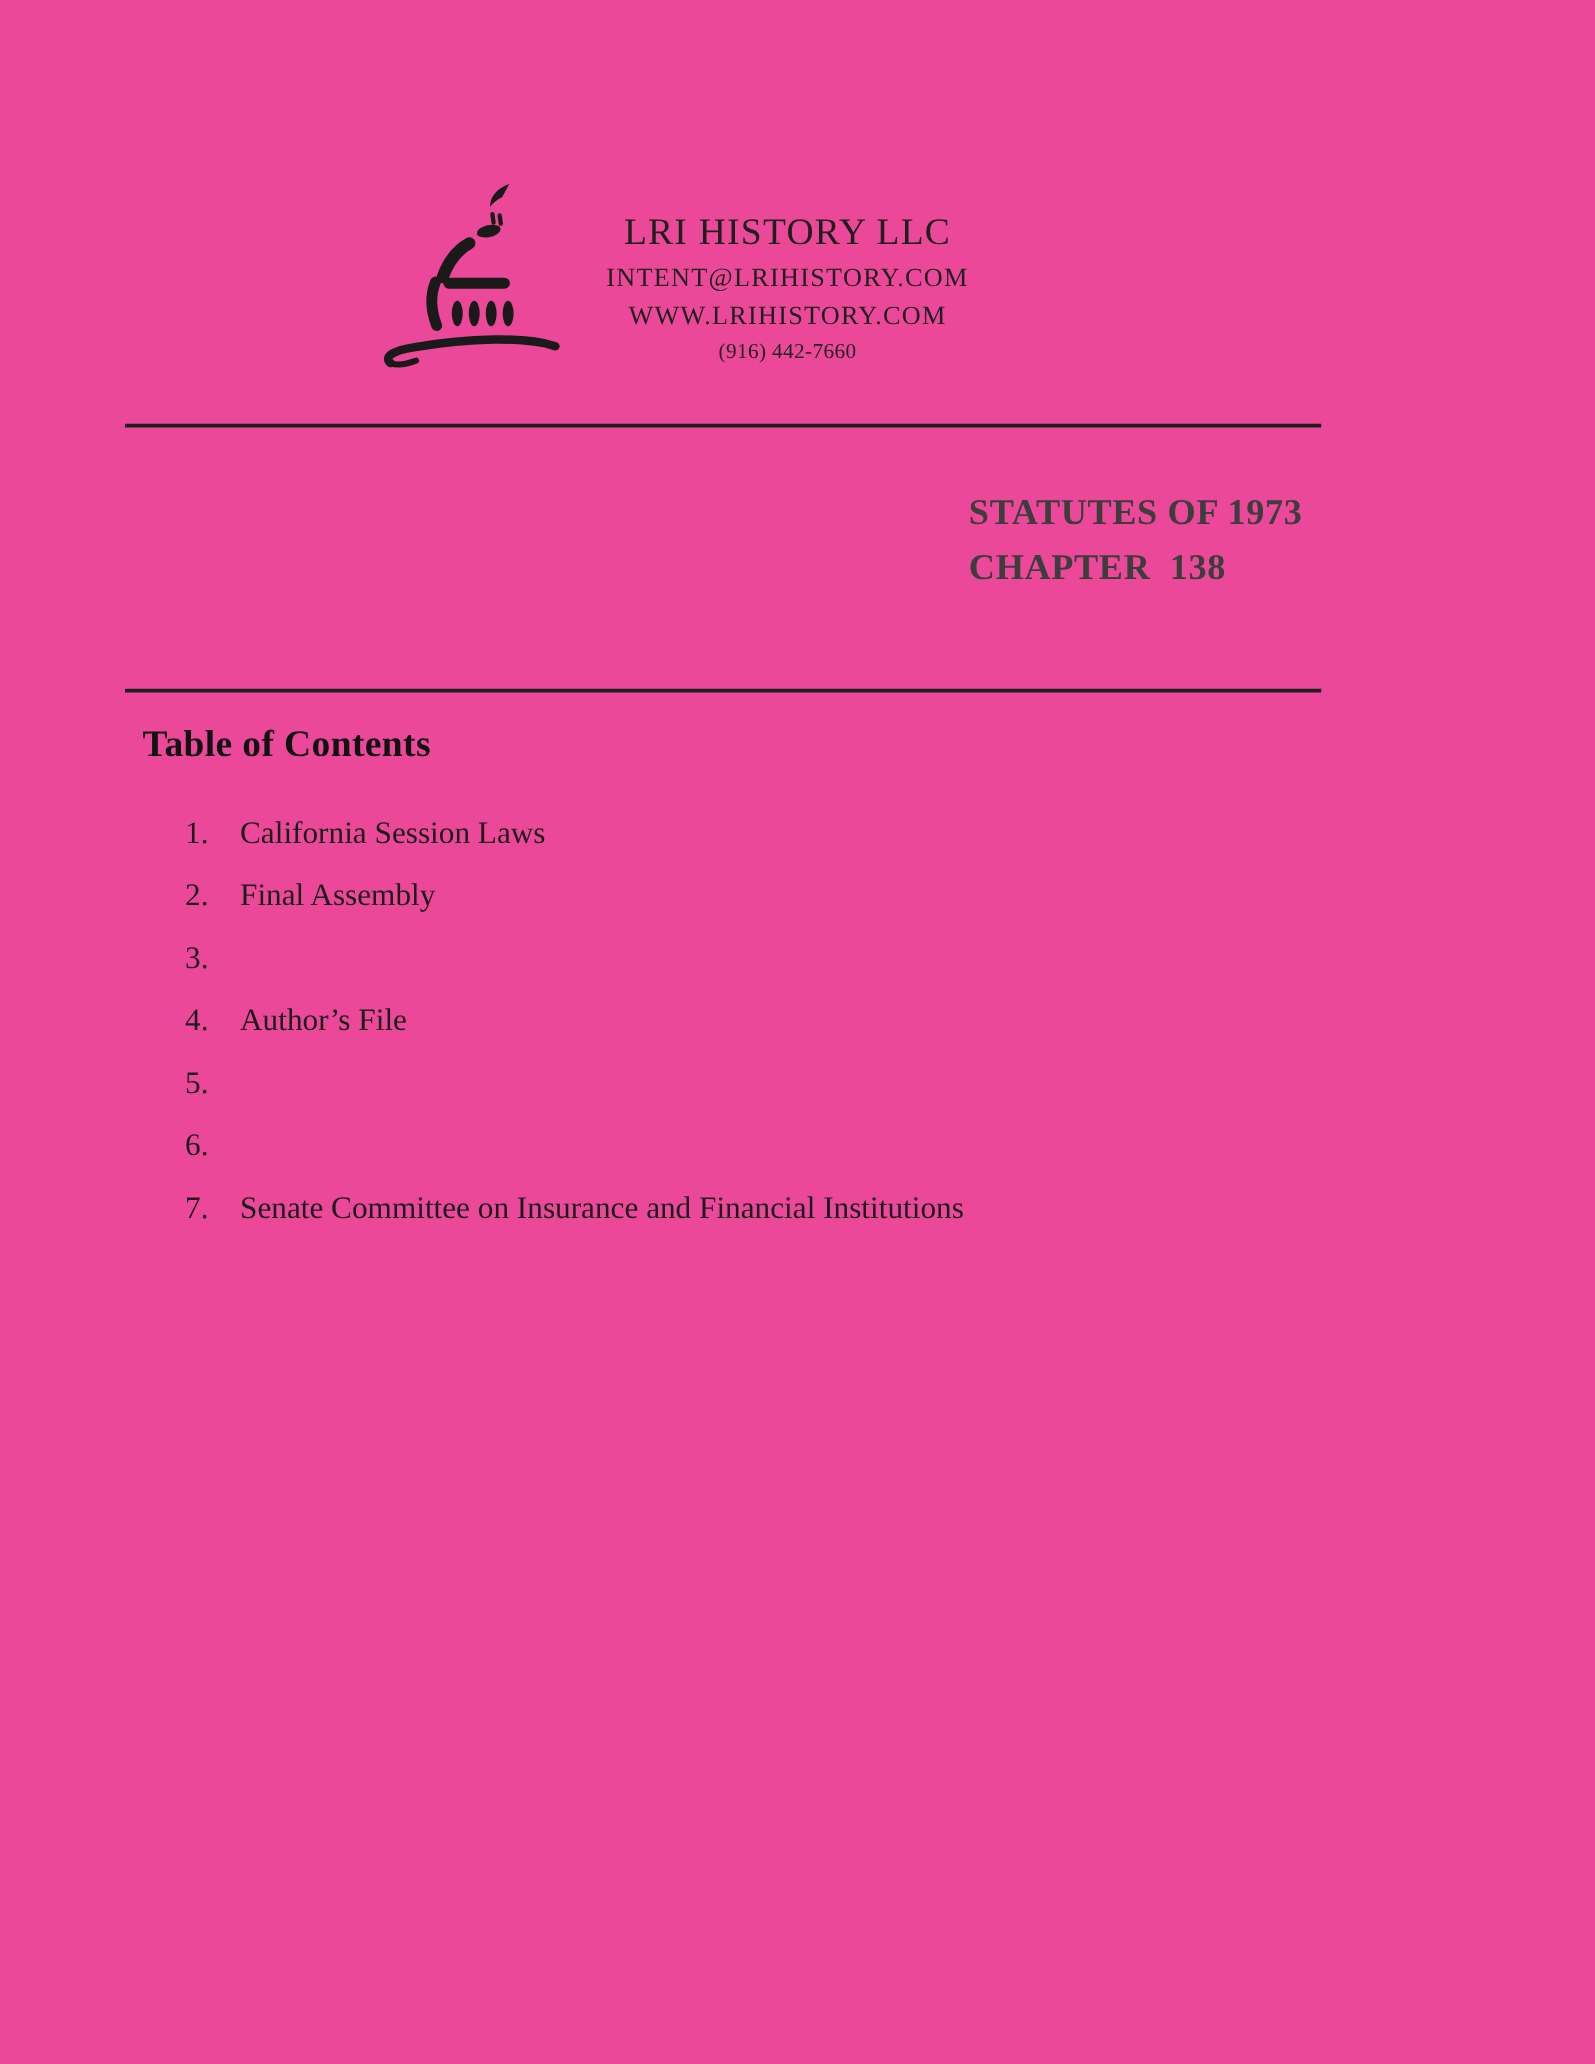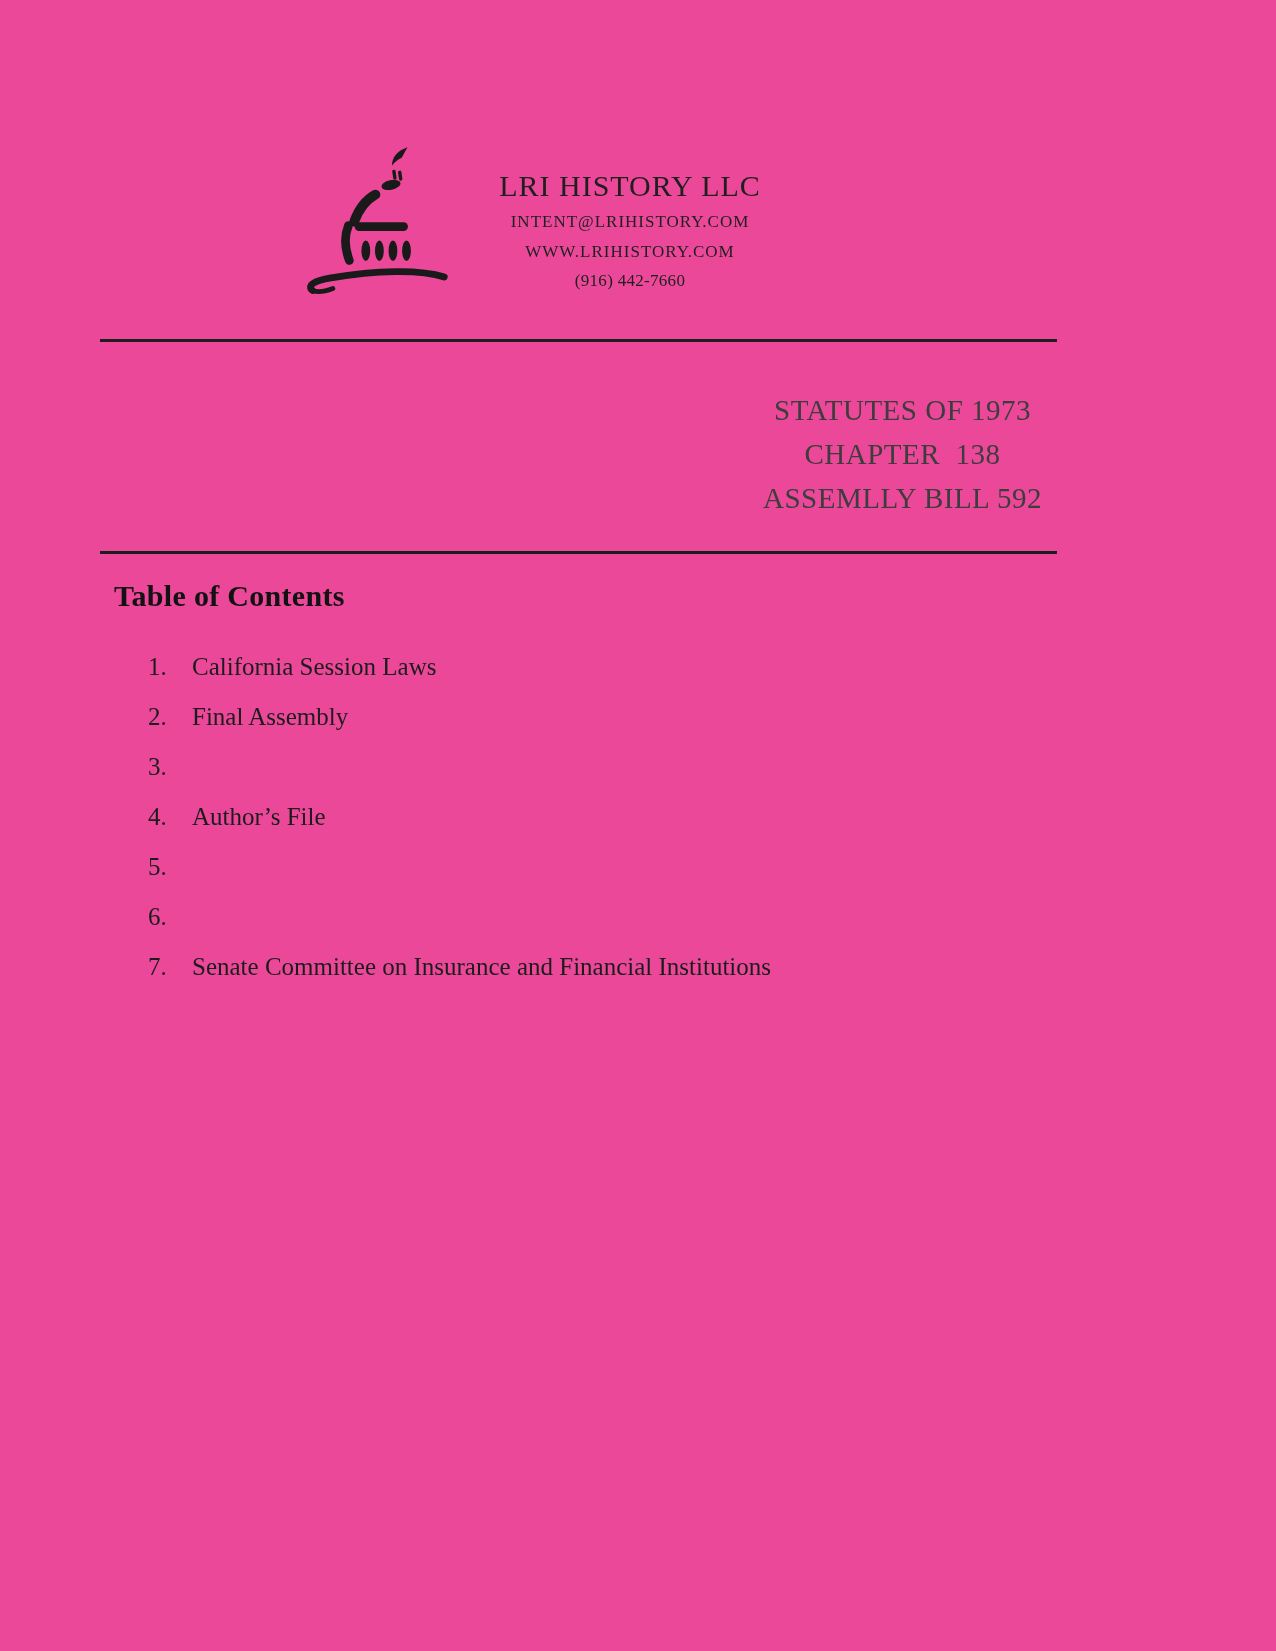--- a/index.html
+++ b/index.html
@@ -34,21 +34,21 @@
   }
   .company-name {
     font-size: 30px;
     line-height: 32px;
     letter-spacing: 1px;
     margin: 0 0 11px 0;
     font-weight: 400;
     white-space: nowrap;
   }
   .contact-line {
-    font-size: 17px;
+    font-size: 21px;
     line-height: 18px;
     letter-spacing: 1px;
     margin: 0 0 12px 0;
     white-space: nowrap;
   }
   .contact-line.web { margin-bottom: 11px; }
   .phone-line {
     font-size: 17px;
     line-height: 18px;
     letter-spacing: 0.3px;
@@ -65,22 +65,22 @@
     background: #1d1d1d;
   }
   .rule-top { top: 339px; }
   .rule-mid { top: 551px; }
 
   
   .case-header {
     position: absolute;
     top: 388px;
     right: 234px;
-    text-align: center;
-    font-weight: normal;
+    text-align: left;
+    font-weight: bold;
     font-size: 29px;
     line-height: 44px;
     letter-spacing: 0.5px;
     color: #3d3d3d;
   }
   .case-line { white-space: pre; }
 
   
   .toc-heading {
     position: absolute;
@@ -153,21 +153,20 @@
     <p class="contact-line">INTENT@LRIHISTORY.COM</p>
     <p class="contact-line web">WWW.LRIHISTORY.COM</p>
     <p class="phone-line">(916) 442-7660</p>
   </div>
 
   <div class="rule rule-top"></div>
 
   <div class="case-header">
     <div class="case-line">STATUTES OF 1973</div>
     <div class="case-line">CHAPTER  138</div>
-    <div class="case-line">ASSEMLLY BILL 592</div>
   </div>
 
   <div class="rule rule-mid"></div>
 
   <h1 class="toc-heading">Table of Contents</h1>
 
   <ol class="toc-list">
     <li class="toc-item">
       <span class="toc-num">1.</span>
       <span class="toc-label">California Session Laws</span>

